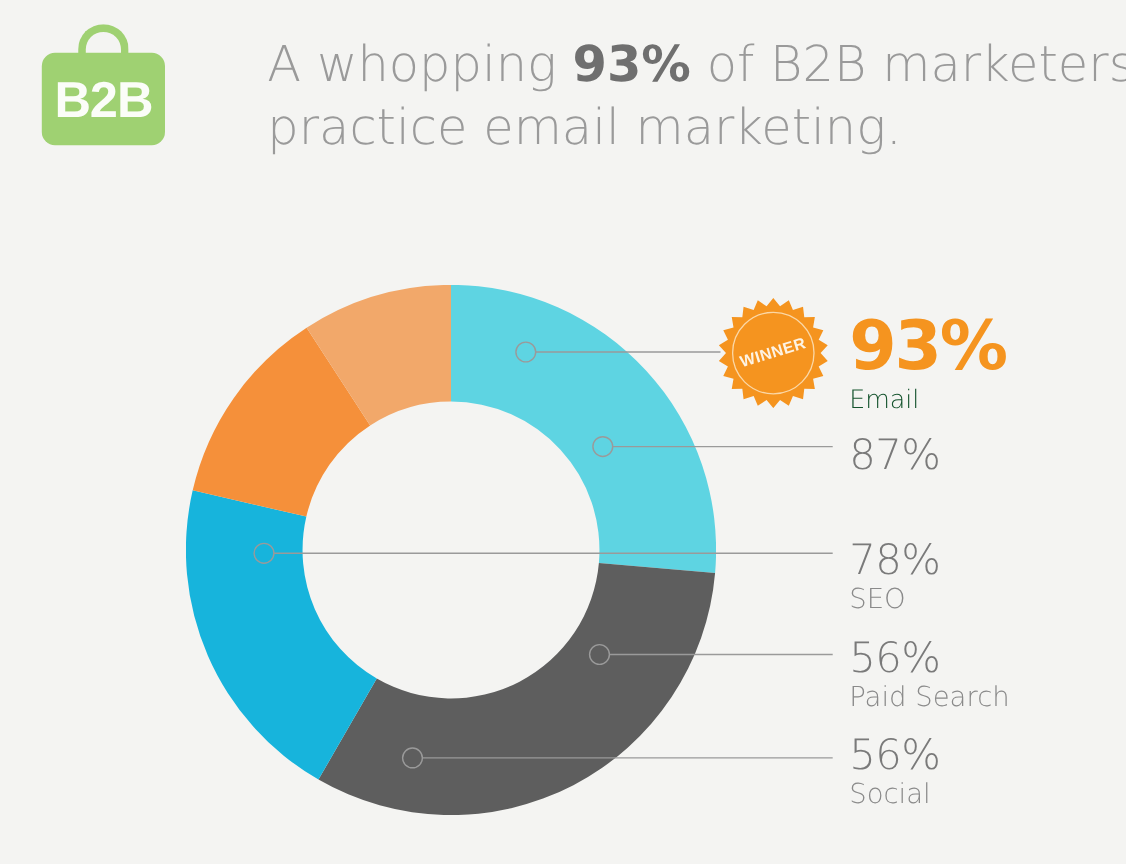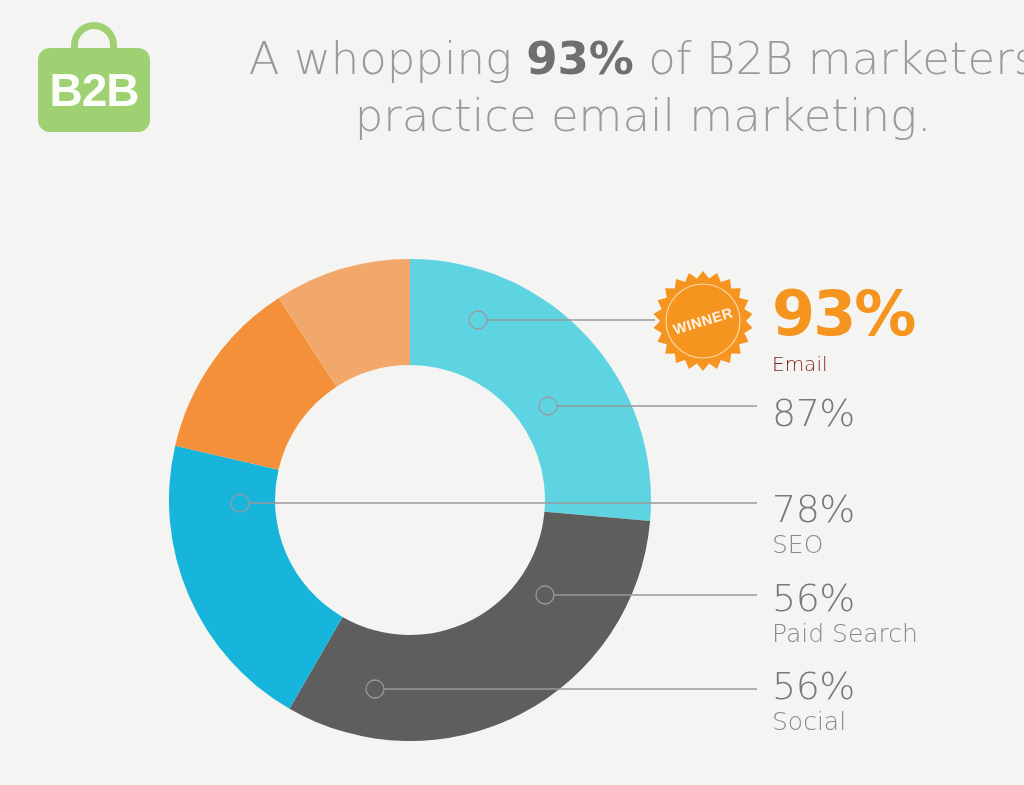--- a/index.html
+++ b/index.html
@@ -15,21 +15,20 @@
     position: relative;
   }
 
   
   #header {
     position: absolute;
     left: 0;
     top: 0;
     width: 1024px;
     height: 175px;
-    text-align: center;
   }
   #b2b-logo {
     position: absolute;
     left: 38px;
     top: 22px;
     width: 112px;
     height: 110px;
   }
   #b2b-logo .handle {
     position: absolute;
@@ -135,22 +134,22 @@
   #legend-4 { top: 666px; }
 
   #legend-0 .legend-pct {
     font-size: 62px;
     line-height: 62px;
     color: #f5941f;
     font-weight: bold;
     letter-spacing: -2px;
   }
   #legend-0 .legend-label {
-    color: #7f1d1d;
-    font-size: 20px;
+    color: #14532d;
+    font-size: 23px;
     line-height: 34px;
     margin-top: 2px;
   }
 
   
   #winner-badge {
     position: absolute;
     left: 653px;
     top: 271px;
     width: 100px;

